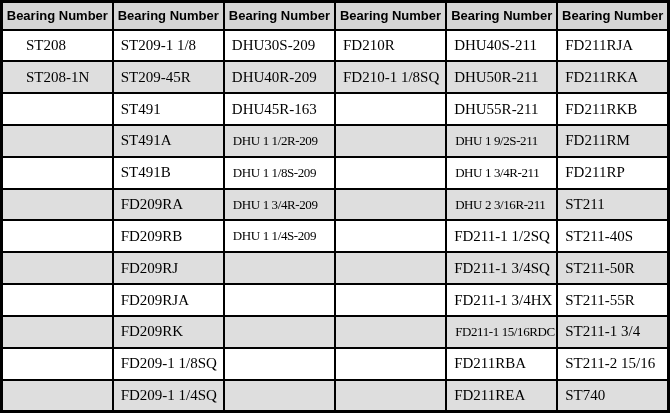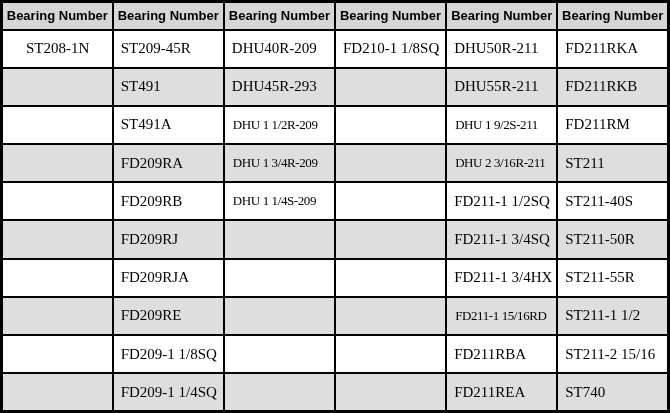--- a/index.html
+++ b/index.html
@@ -53,42 +53,58 @@
         <th>Bearing Number</th>
         <th>Bearing Number</th>
         <th>Bearing Number</th>
         <th>Bearing Number</th>
         <th>Bearing Number</th>
         <th>Bearing Number</th>
       </tr>
     </thead>
   <tbody>
       <tr>
+        <td>ST208</td>
+        <td>ST209-1 1/8</td>
+        <td>DHU30S-209</td>
+        <td>FD210R</td>
+        <td>DHU40S-211</td>
+        <td>FD211RJA</td>
+      </tr>
+      <tr>
         <td>ST208-1N</td>
         <td>ST209-45R</td>
         <td>DHU40R-209</td>
         <td>FD210-1 1/8SQ</td>
         <td>DHU50R-211</td>
         <td>FD211RKA</td>
       </tr>
       <tr>
         <td></td>
         <td>ST491</td>
-        <td>DHU45R-293</td>
+        <td>DHU45R-163</td>
         <td></td>
         <td>DHU55R-211</td>
         <td>FD211RKB</td>
       </tr>
       <tr>
         <td></td>
         <td>ST491A</td>
         <td class="tight">DHU 1 1/2R-209</td>
         <td></td>
         <td class="tight">DHU 1 9/2S-211</td>
         <td>FD211RM</td>
+      </tr>
+      <tr>
+        <td></td>
+        <td>ST491B</td>
+        <td class="tight">DHU 1 1/8S-209</td>
+        <td></td>
+        <td class="tight">DHU 1 3/4R-211</td>
+        <td>FD211RP</td>
       </tr>
       <tr>
         <td></td>
         <td>FD209RA</td>
         <td class="tight">DHU 1 3/4R-209</td>
         <td></td>
         <td class="tight">DHU 2 3/16R-211</td>
         <td>ST211</td>
       </tr>
       <tr>
@@ -110,25 +126,25 @@
       <tr>
         <td></td>
         <td>FD209RJA</td>
         <td></td>
         <td></td>
         <td>FD211-1 3/4HX</td>
         <td>ST211-55R</td>
       </tr>
       <tr>
         <td></td>
-        <td>FD209RE</td>
+        <td>FD209RK</td>
         <td></td>
         <td></td>
-        <td class="tight">FD211-1 15/16RD</td>
-        <td>ST211-1 1/2</td>
+        <td class="tight">FD211-1 15/16RDC</td>
+        <td>ST211-1 3/4</td>
       </tr>
       <tr>
         <td></td>
         <td>FD209-1 1/8SQ</td>
         <td></td>
         <td></td>
         <td>FD211RBA</td>
         <td>ST211-2 15/16</td>
       </tr>
       <tr>

